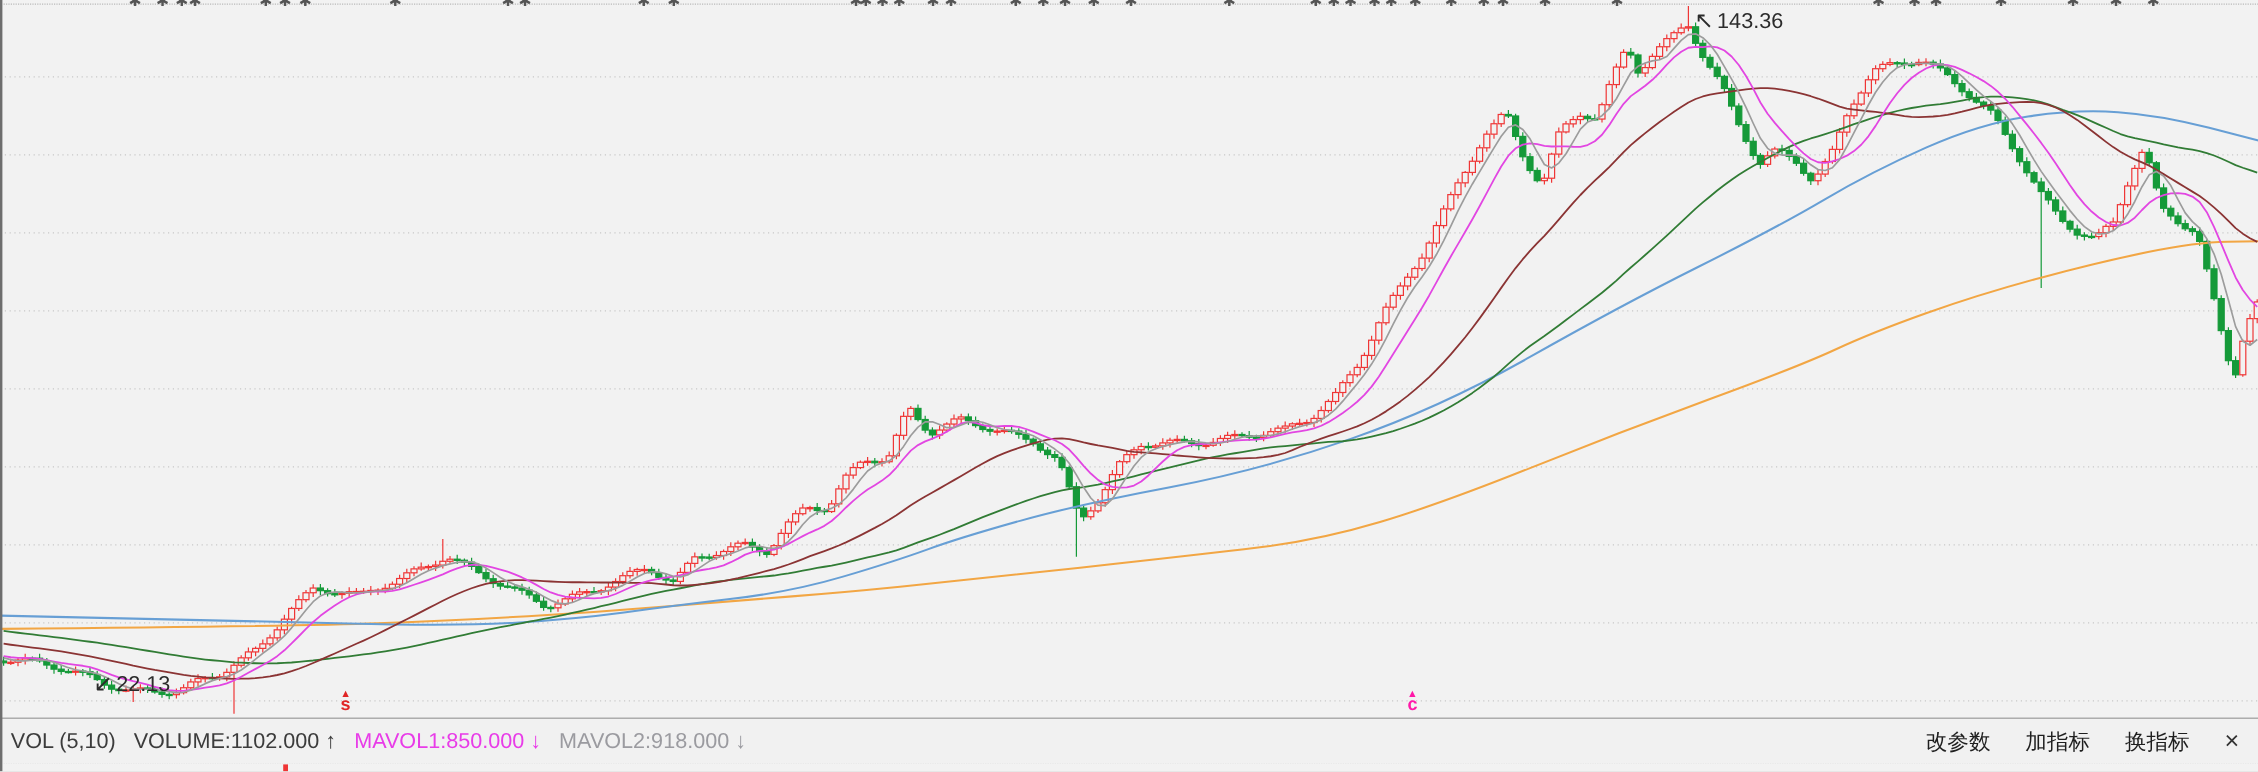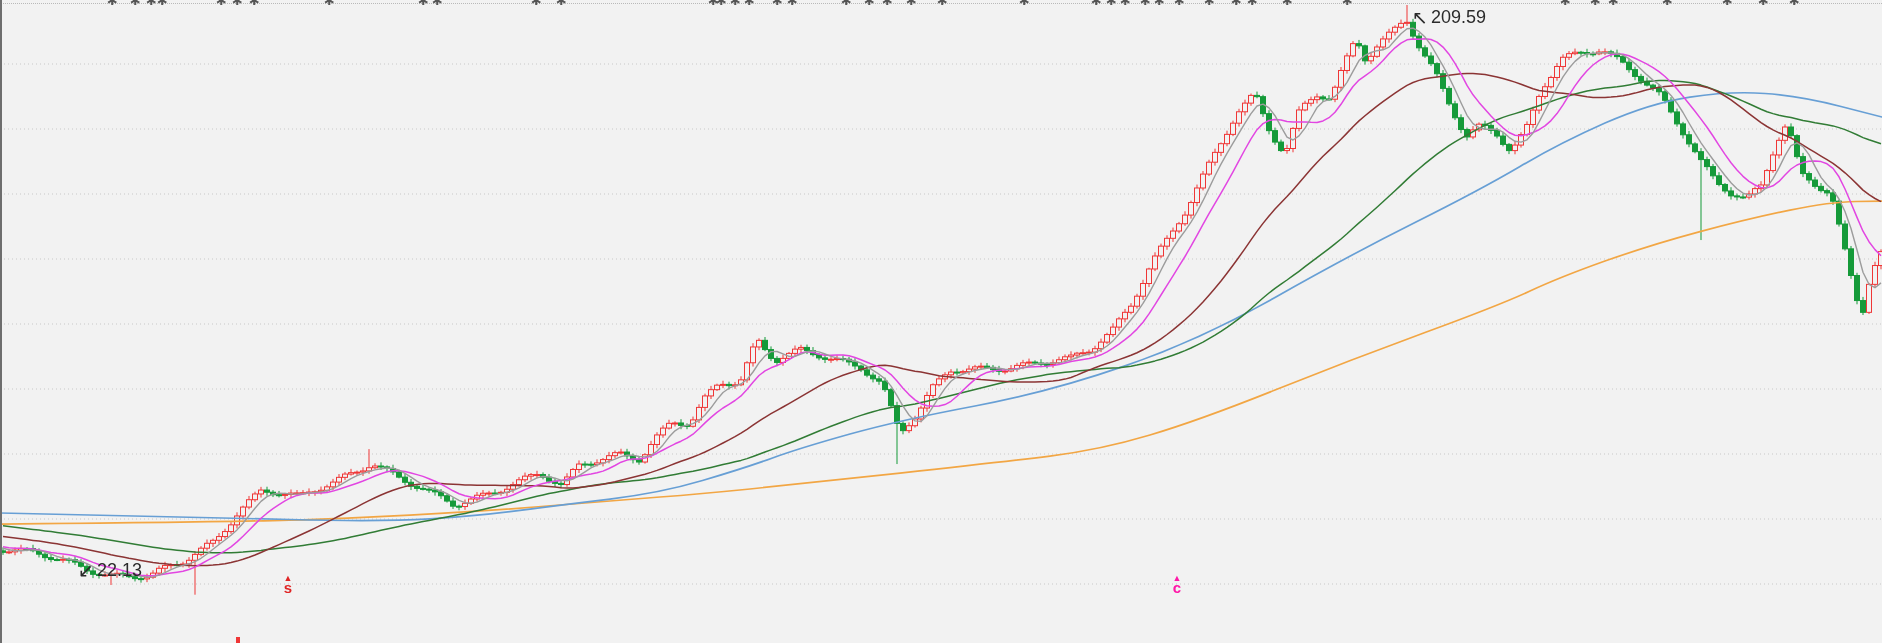--- a/index.html
+++ b/index.html
@@ -727,37 +727,48 @@
         <span class="top-mark" style="left: 1590px; color: rgb(85, 85, 85);">✱</span>
         <span class="top-mark" style="left: 1608px; color: rgb(85, 85, 85);">✱</span>
         <span class="top-mark" style="left: 1662px; color: rgb(85, 85, 85);">✱</span>
         <span class="top-mark" style="left: 1722px; color: rgb(85, 85, 85);">✱</span>
         <span class="top-mark" style="left: 1758px; color: rgb(85, 85, 85);">✱</span>
         <span class="top-mark" style="left: 1789px; color: rgb(85, 85, 85);">✱</span>
       </div>
 
     <div class="annotation" id="peak-label" style="left: 1412px; top: 6px;">
       <span class="arrow">↖</span>
-      <span>209.59</span>
+      <span>143.36</span>
     </div>
     <div class="annotation" id="trough-label" style="left: 78px; top: 559px;">
       <span class="arrow">↙</span>
       <span>22.13</span>
     </div>
     <div id="markers-layer">
         <div class="marker" style="left: 280px; color: rgb(224, 37, 37);">
           <span class="caret">▲</span>
           <span class="letter">s</span>
         </div>
         <div class="marker" style="left: 1169px; color: rgb(255, 24, 168);">
           <span class="caret">▲</span>
           <span class="letter">c</span>
         </div>
       </div>
   </div>
 
+  <div class="status-bar">
+    <span class="seg first" id="seg-ind" style="color: rgb(60, 60, 60);">VOL (5,10)</span>
+    <span class="seg" id="seg-vol" style="color: rgb(60, 60, 60);">VOLUME:1102.000 ↑</span>
+    <span class="seg" id="seg-mavol1" style="color: rgb(232, 60, 232);">MAVOL1:850.000 ↓</span>
+    <span class="seg" id="seg-mavol2" style="color: rgb(155, 155, 160);">MAVOL2:918.000 ↓</span>
+    <span class="spacer"></span>
+    <span class="btn">改参数</span>
+    <span class="btn">加指标</span>
+    <span class="btn">换指标</span>
+    <span class="close-btn">×</span>
+  </div>
 
   <div class="bottom-strip">
     <div class="vol-bar" id="vol-bar-stub" style="left: 236px; background: rgb(239, 54, 54);"></div>
   </div>
 
   <div class="left-border"></div>
 </div>
 
 </body></html>

